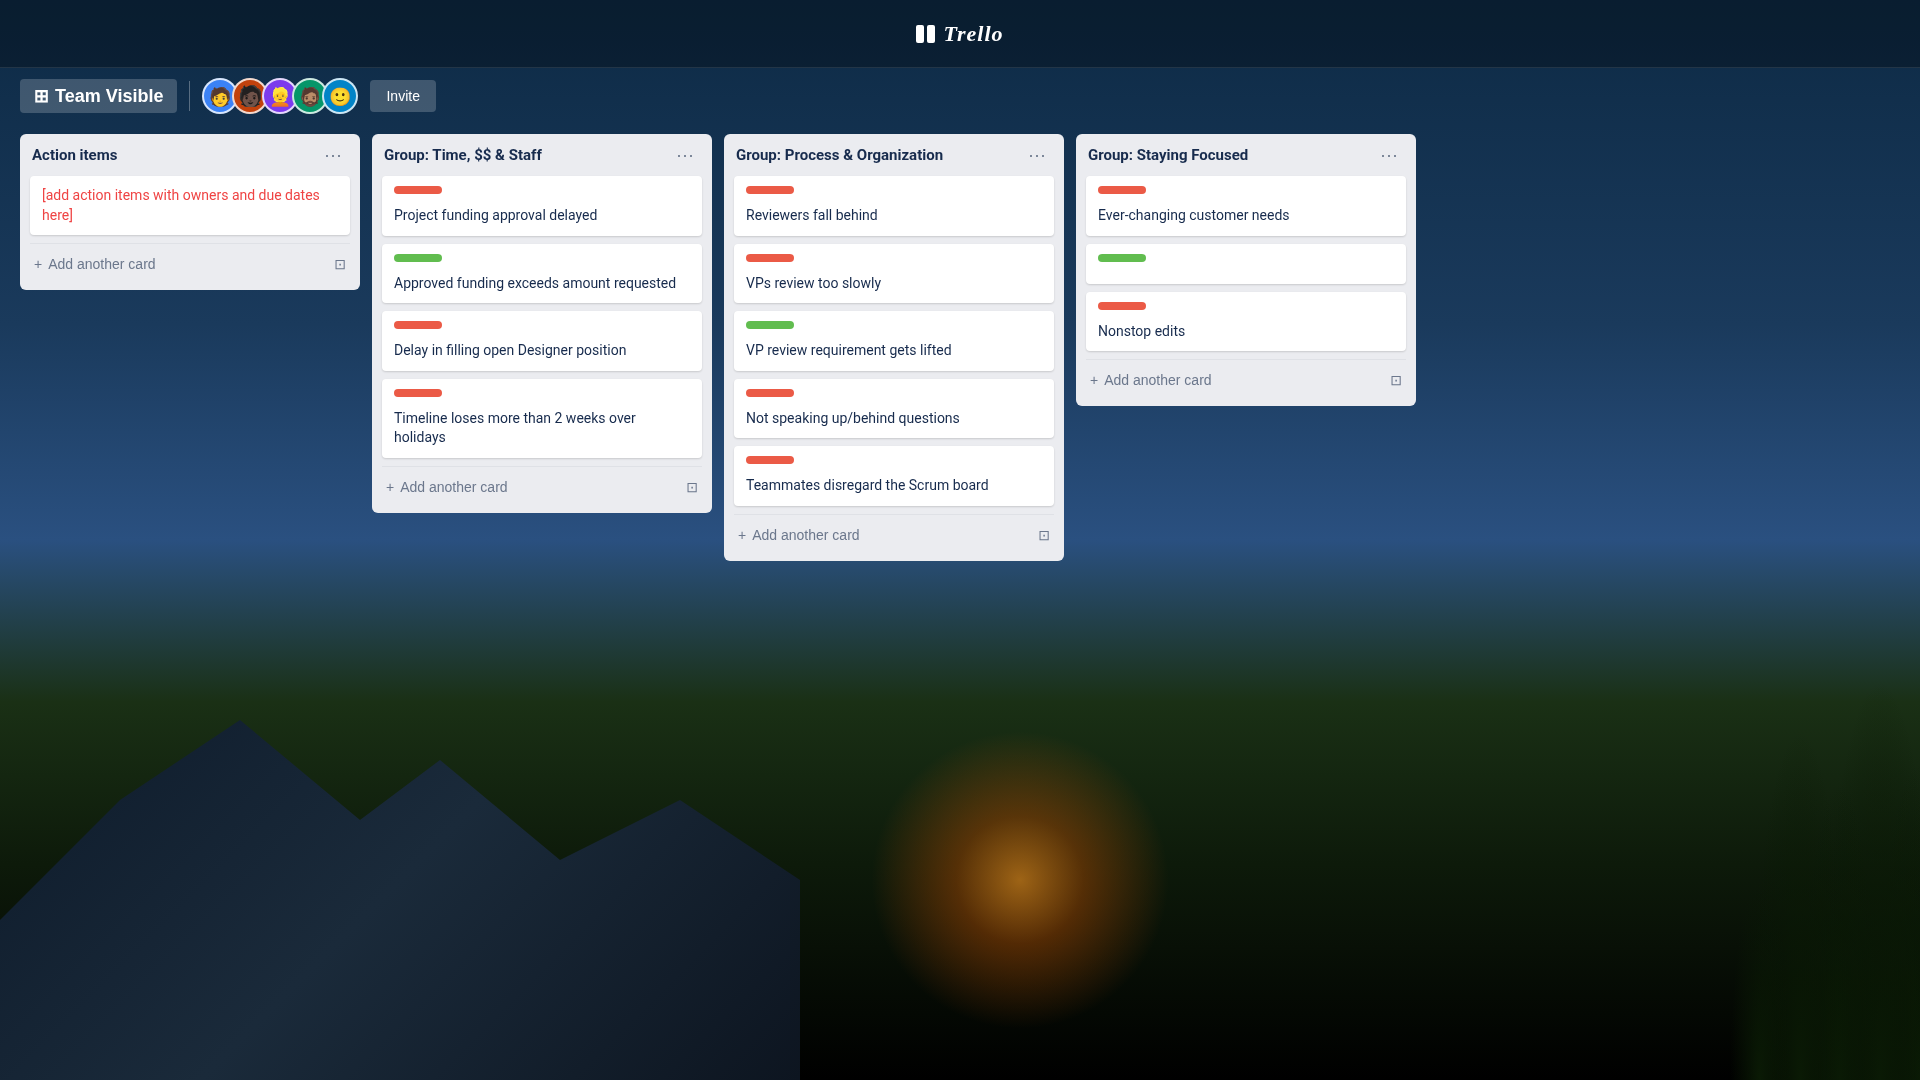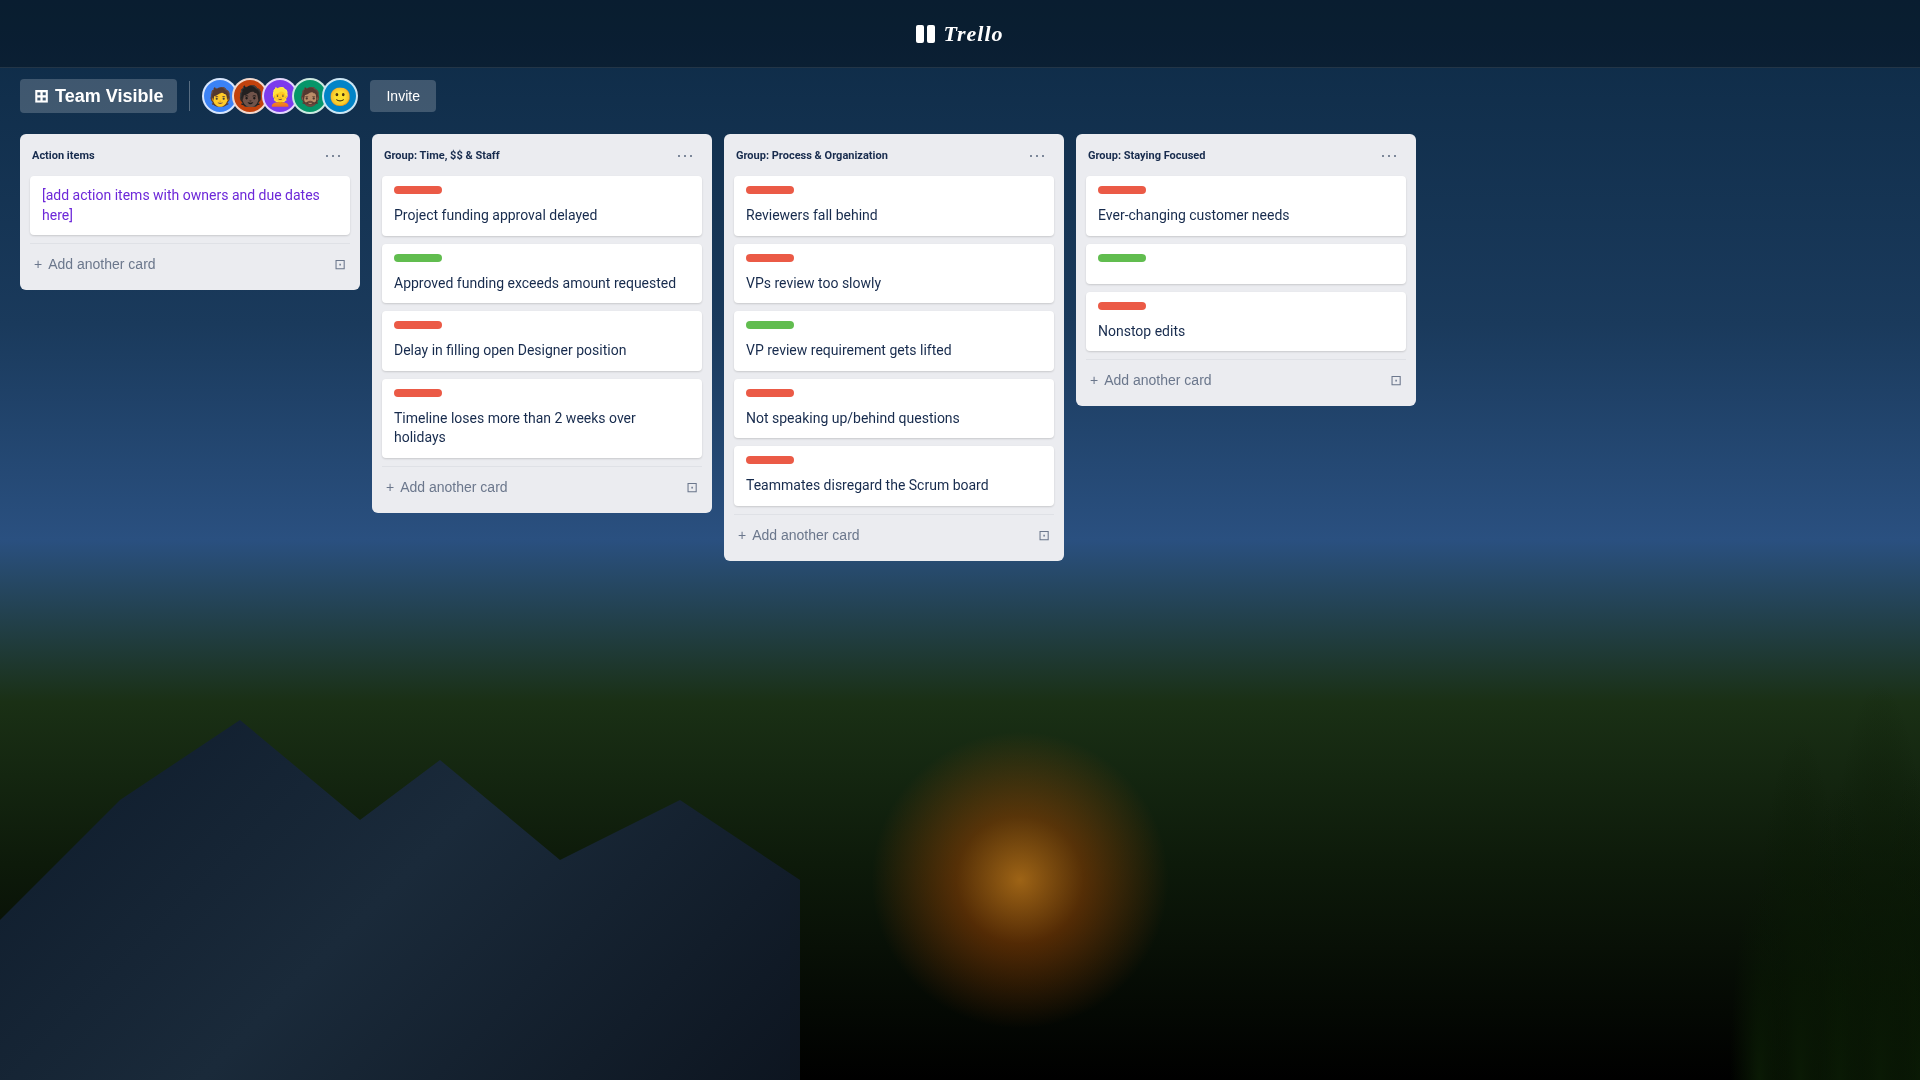--- a/index.html
+++ b/index.html
@@ -187,21 +187,21 @@
 
     .list-header {
       display: flex;
       justify-content: space-between;
       align-items: center;
       margin-bottom: 10px;
       padding: 0 2px;
     }
 
     .list-title {
-      font-size: 11px;
+      font-size: 15px;
       font-weight: 700;
       color: #172b4d;
     }
 
     .list-menu-btn {
       background: none;
       border: none;
       cursor: pointer;
       color: #6b778c;
       font-size: 18px;
@@ -250,21 +250,21 @@
     .placeholder-card {
       background: white;
       border-radius: 4px;
       padding: 10px 12px;
       margin-bottom: 8px;
       box-shadow: 0 1px 2px rgba(0,0,0,0.15);
     }
 
     .placeholder-text {
       font-size: 14px;
-      color: #6d28d9;
+      color: #ef4444;
       line-height: 1.4;
     }
 
     
     .add-card-btn {
       display: flex;
       align-items: center;
       justify-content: space-between;
       padding: 8px 4px;
       color: #6b778c;

